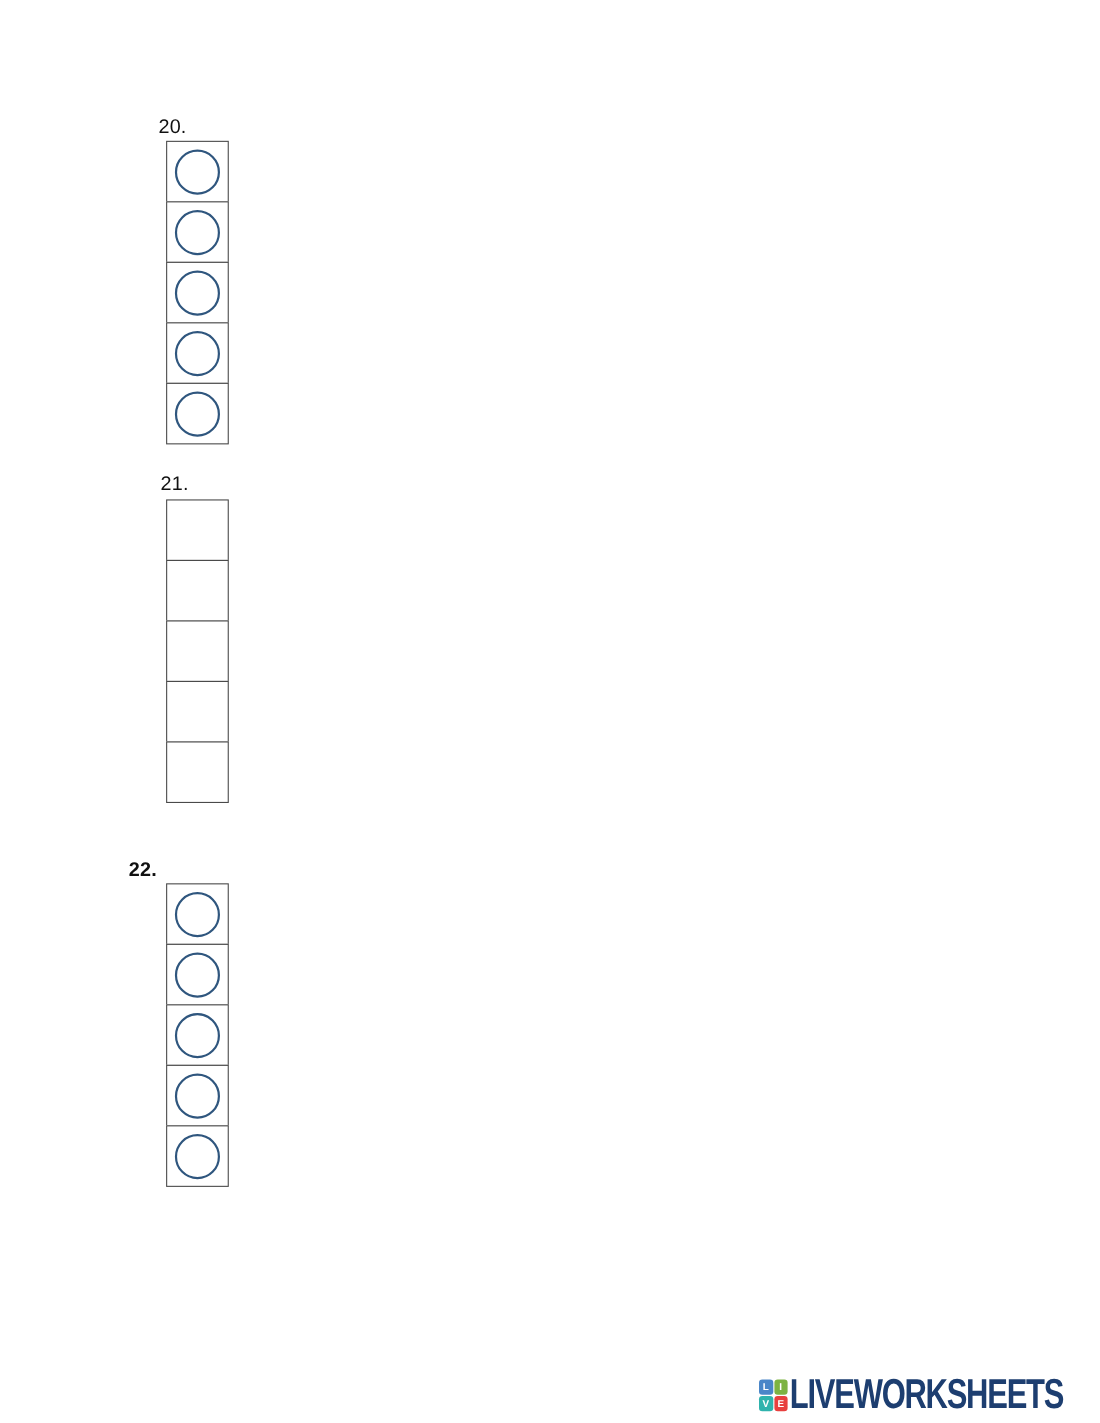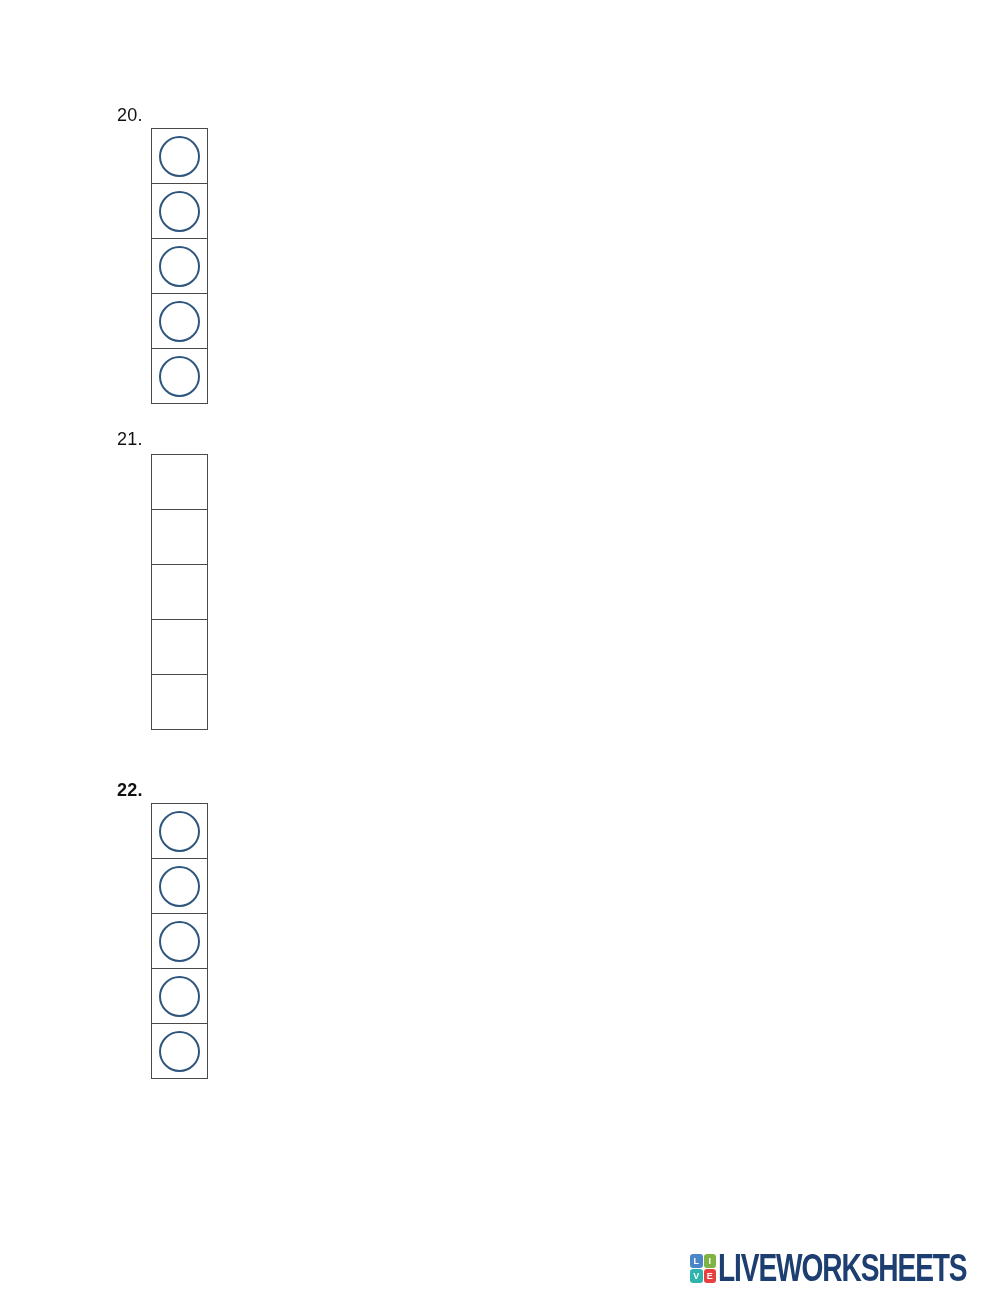--- a/index.html
+++ b/index.html
@@ -90,40 +90,40 @@
     transform-origin:left top;
     white-space:nowrap;
     margin-left:2px;
   }
 </style>
 </head>
 <body>
 
 <div class="page">
 
-  <span class="qnum" style="top:106px;">20.</span>
+  <span class="qnum" style="top:106px;margin-left:27px;">20.</span>
   <div class="column" style="top:128px;">
       <div class="cell">
         <span class="circle"></span>
       </div>
       <div class="cell">
         <span class="circle"></span>
       </div>
       <div class="cell">
         <span class="circle"></span>
       </div>
       <div class="cell">
         <span class="circle"></span>
       </div>
       <div class="cell">
         <span class="circle"></span>
       </div>
     </div>
 
-  <span class="qnum" style="top:430px;">21.</span>
+  <span class="qnum" style="top:430px;margin-left:29px;">21.</span>
   <div class="column" style="top:454px;">
       <div class="cell"></div>
       <div class="cell"></div>
       <div class="cell"></div>
       <div class="cell"></div>
       <div class="cell"></div>
     </div>
 
   <span class="qnum" style="top:781px;font-weight:bold;">22.</span>
   <div class="column" style="top:803px;">

